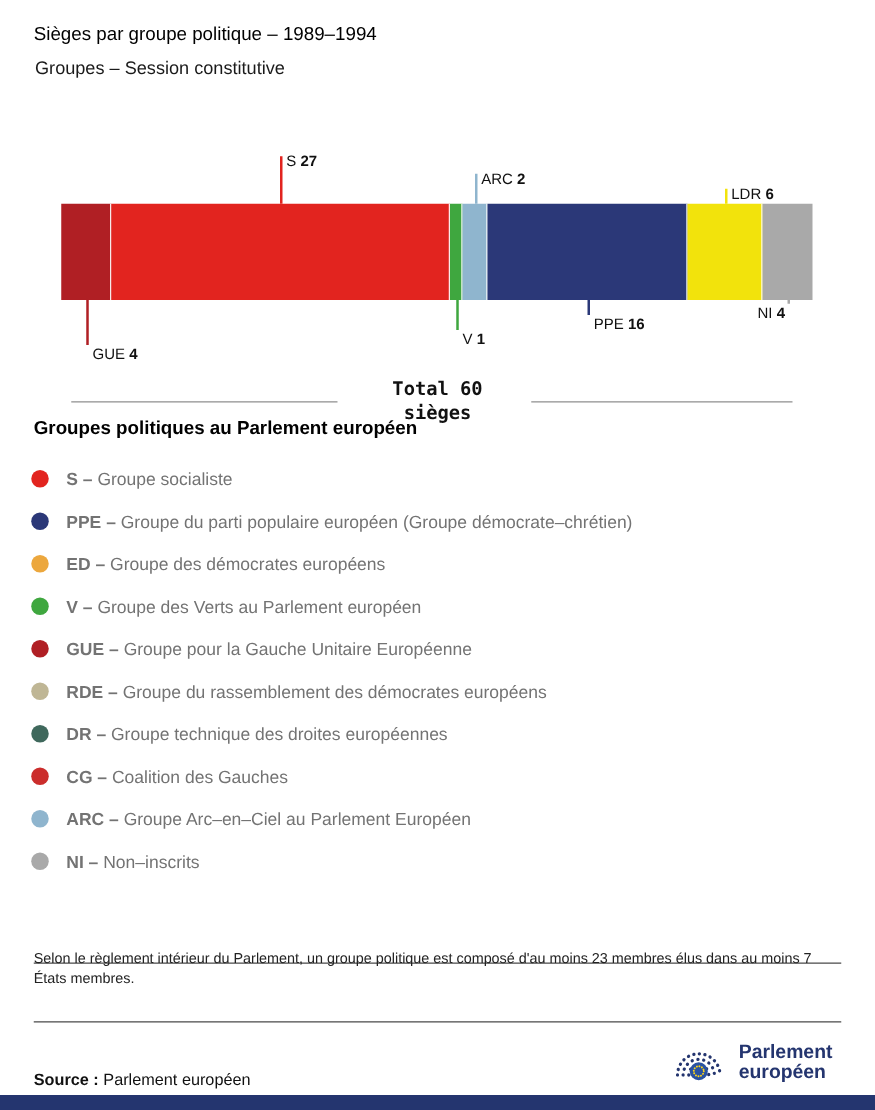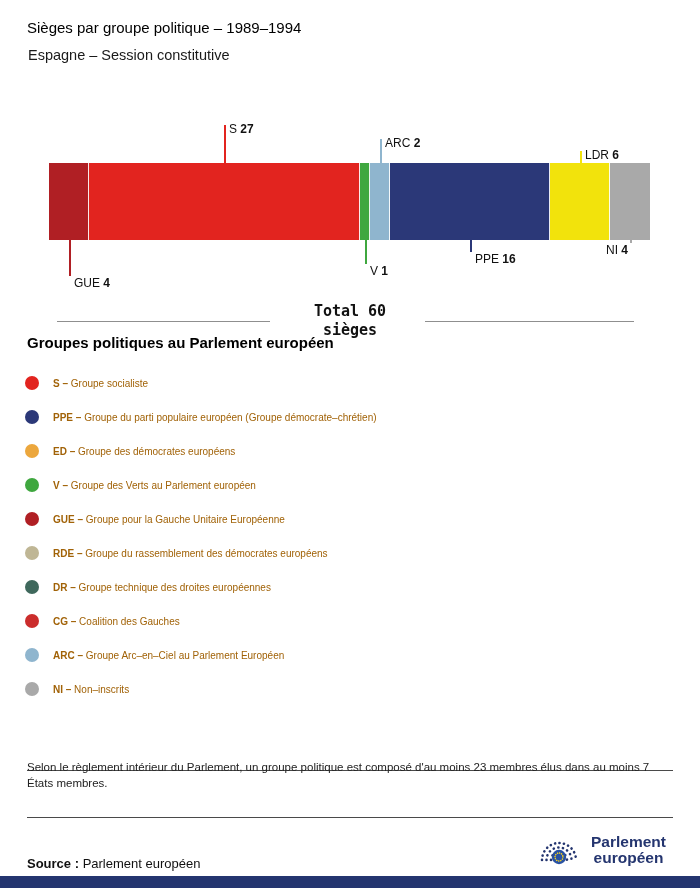--- a/index.html
+++ b/index.html
@@ -19,43 +19,43 @@
   .total-line{position:absolute;top:321px;height:1px;background:#8f8f8f;}
   .total-line.left{left:57px;width:213px;}
   .total-line.right{left:425px;width:209px;}
   .total-text{position:absolute;left:270px;top:302px;width:160px;text-align:center;
               font-family:"DejaVu Sans Mono",monospace;font-weight:700;font-size:15px;line-height:19px;color:#111;}
 
   .legend-heading{position:absolute;left:27px;top:334px;font-size:15px;font-weight:700;color:#000;}
   .legend{position:absolute;left:25px;top:366px;}
   .legend-row{display:flex;align-items:center;height:34px;}
   .legend-dot{width:14px;height:14px;border-radius:50%;margin-right:14px;flex:none;}
-  .legend-text{font-size:10px;color:#a16207;text-align:right;}
+  .legend-text{font-size:14px;color:#737373;text-align:right;}
   .legend-text b{font-weight:700;}
 
   .note-line{position:absolute;left:27px;width:646px;height:1px;background:#4a4a4a;}
   .note-line.top{top:770px;}
   .note-line.bottom{top:817px;}
   .note-text{position:absolute;left:27px;top:759px;width:646px;font-size:11.5px;line-height:16px;color:#222;}
 
   .source{position:absolute;left:27px;top:856px;font-size:13px;color:#111;}
   .source b{font-weight:700;}
 
-  .logo{position:absolute;left:536px;top:829px;display:flex;align-items:center;gap:9px;text-align:center;}
+  .logo{position:absolute;left:536px;top:829px;display:flex;align-items:center;gap:9px;}
   .logo-text{font-size:15.5px;font-weight:700;color:#24356f;line-height:16px;}
 
   .bottom-strip{position:absolute;left:0;top:876px;width:700px;height:12px;background:#24356f;}
 </style>
 </head>
 <body>
 
 <div class="page">
 
   <div class="title">Sièges par groupe politique – 1989–1994</div>
-  <div class="subtitle">Espagne – Session constitutive</div>
+  <div class="subtitle">Groupes – Session constitutive</div>
 
   <div class="bar">
       <div class="bar-seg" style="left: 0px; width: 40.0667px; background: rgb(176, 31, 36);"></div>
       <div class="bar-seg" style="left: 40.0667px; width: 270.45px; background: rgb(226, 36, 31);"></div>
       <div class="bar-seg" style="left: 310.517px; width: 10.0167px; background: rgb(63, 167, 63);"></div>
       <div class="bar-seg" style="left: 320.533px; width: 20.0333px; background: rgb(143, 181, 206);"></div>
       <div class="bar-seg" style="left: 340.567px; width: 160.267px; background: rgb(43, 56, 120);"></div>
       <div class="bar-seg" style="left: 500.833px; width: 60.1px; background: rgb(242, 227, 12);"></div>
       <div class="bar-seg" style="left: 560.933px; width: 40.0667px; background: rgb(169, 169, 169);"></div>
     </div>

